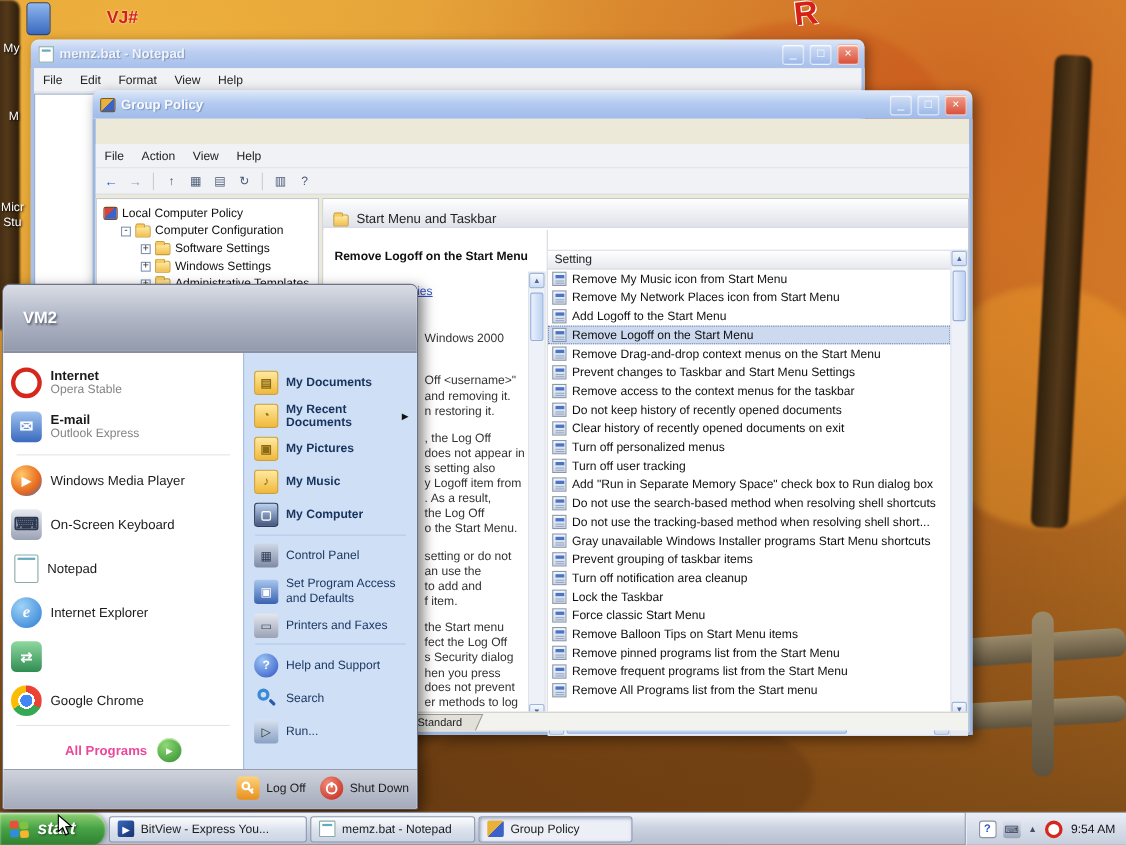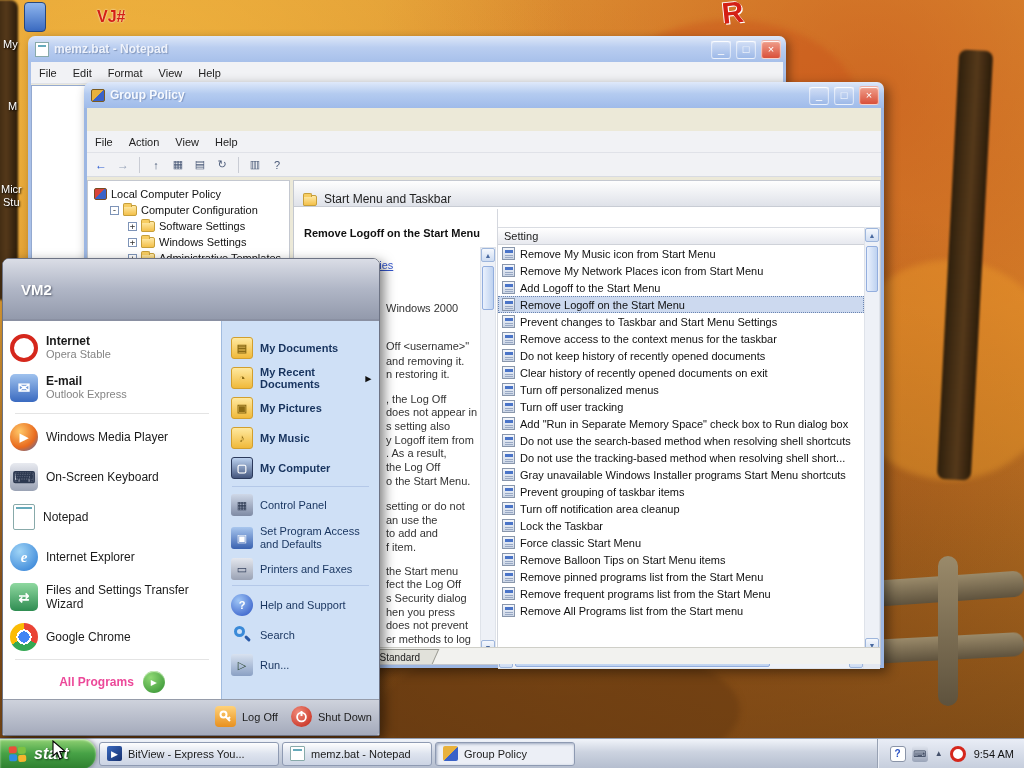--- a/index.html
+++ b/index.html
@@ -282,20 +282,24 @@
               <div class="row">
                   <span class="gpi"></span>
                   <span>Add Logoff to the Start Menu</span>
                 </div>
               <div class="row sel">
                   <span class="gpi"></span>
                   <span>Remove Logoff on the Start Menu</span>
                 </div>
               <div class="row">
                   <span class="gpi"></span>
+                  <span>Remove Drag-and-drop context menus on the Start Menu</span>
+                </div>
+              <div class="row">
+                  <span class="gpi"></span>
                   <span>Prevent changes to Taskbar and Start Menu Settings</span>
                 </div>
               <div class="row">
                   <span class="gpi"></span>
                   <span>Remove access to the context menus for the taskbar</span>
                 </div>
               <div class="row">
                   <span class="gpi"></span>
                   <span>Do not keep history of recently opened documents</span>
                 </div>
@@ -419,21 +423,20 @@
       <div class="sm-li" style="top:180px;height:32px">
         <span class="icl pagei" style="width:22px;flex-basis:22px;height:26px;border-radius:2px;margin-left:3px"></span>
         <span class="ttn">Notepad</span>
       </div>
       <div class="sm-li" style="top:220px;height:32px">
         <span class="icl" style="background:radial-gradient(circle at 35% 30%,#9fd4f6,#2a7ad4);border-radius:50%;font-style:italic;font-family:'Liberation Serif',serif">e</span>
         <span class="ttn">Internet Explorer</span>
       </div>
       <div class="sm-li" style="top:256px;height:40px">
         <span class="icl" style="background:linear-gradient(180deg,#8fd8a0,#2f8d52);font-size:13px">⇄</span>
-        <span class="ttn" style="line-height:14px">Files and Settings Transfer Wizard</span>
       </div>
       <div class="sm-li" style="top:300px;height:32px">
         <span class="icl" style="border-radius:50%;background:radial-gradient(circle at 50% 50%,#4285f4 0 28%,#fff 28% 38%,transparent 38%),conic-gradient(#ea4335 0 33%,#34a853 33% 66%,#fbbc05 66% 100%)"></span>
         <span class="ttn">Google Chrome</span>
       </div>
       <div class="sepl" style="top:338px"></div>
       <div class="allp" style="top:346px;height:30px">
         <span class="t">All Programs</span>
         <span class="gcirc">▸</span>
       </div>

